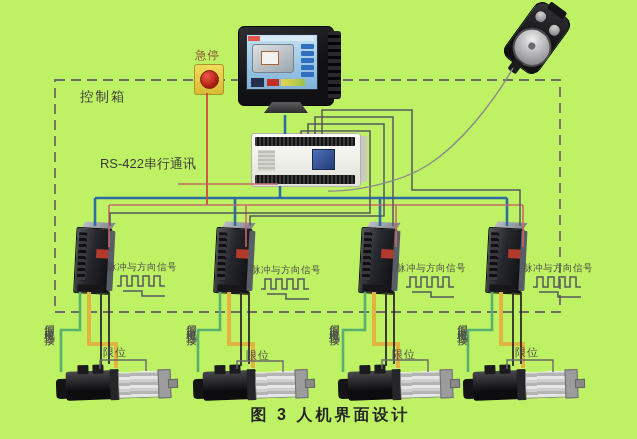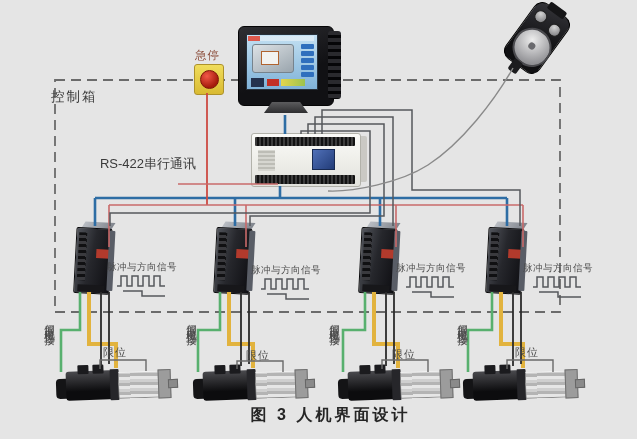--- a/index.html
+++ b/index.html
@@ -1,16 +1,16 @@
 <!DOCTYPE html>
 <html style="--wire-blue: #2e6da4; --wire-red: #c96a6a; --estop-line: #cc4a42; --wire-gray: #55585c; --wire-green: #58b06e; --wire-yellow: #e2b33e; --estop-yellow: #e8d44d; --estop-red: #c02314; --drive-red: #b23a2c;"><head>
 <meta charset="utf-8">
 <style>
   html,body{margin:0;padding:0;background:#fff;}
-  #stage{position:relative;width:637px;height:439px;background:#e5e5e5;overflow:hidden;
+  #stage{position:relative;width:637px;height:439px;background:#bef264;overflow:hidden;
          font-family:"Liberation Sans","DejaVu Sans",sans-serif;color:#333;}
   .abs{position:absolute;}
   svg.layer{position:absolute;left:0;top:0;pointer-events:none;}
   #underlay{z-index:1;} .device{z-index:2;} #wires{z-index:3;} .lbl{z-index:4;}
 
   
   .w-blue{stroke:var(--wire-blue);stroke-width:2.6px;fill:none;}
   .w-red{stroke:var(--wire-red);stroke-width:1.6px;fill:none;}
   .w-estop{stroke:var(--estop-line);stroke-width:1.8px;fill:none;}
   .w-gray{stroke:var(--wire-gray);stroke-width:1.5px;fill:none;}
@@ -291,21 +291,21 @@
     <polyline class="w-limit" points="382,369 382,360 428,360 428,372"></polyline>
 
     <polyline class="w-green" points="492,292 492,330 468,330 468,372"></polyline>
     <polyline class="w-yellow" points="501,292 501,344 523,344 523,368"></polyline>
     <polyline class="w-black" points="513,292 513,366"></polyline>
     <polyline class="w-black" points="521,292 521,364"></polyline>
     <polyline class="w-limit" points="507,369 507,360 553,360 553,372"></polyline>
   </svg>
 
   <div class="lbl t-estop" style="left:195px;top:48px">急停</div>
-  <div class="lbl t-box" style="left:51px;top:88px">控制箱</div>
+  <div class="lbl t-box" style="left:80px;top:88px">控制箱</div>
   <div class="lbl t-net" style="left:88px;top:156px;width:120px">
     <div>RS-422串行通讯</div>
   </div>
 
   <div class="lbl t-pulse" style="left:107px;top:261px">脉冲与方向信号</div>
   <svg class="layer lbl" style="left:115px;top:272px" width="56" height="26" viewBox="0 0 56 26">
     <polyline class="w-gray" points="2,14 6,14 6,4 12,4 12,14 17,14 17,4 23,4 23,14 28,14 28,4 34,4 34,14 39,14 39,4 45,4 45,14 50,14"></polyline>
     <polyline class="w-gray" points="8,19 27,19 27,24 50,24"></polyline>
   </svg>
   <div class="lbl t-pulse" style="left:251px;top:264px">脉冲与方向信号</div>

